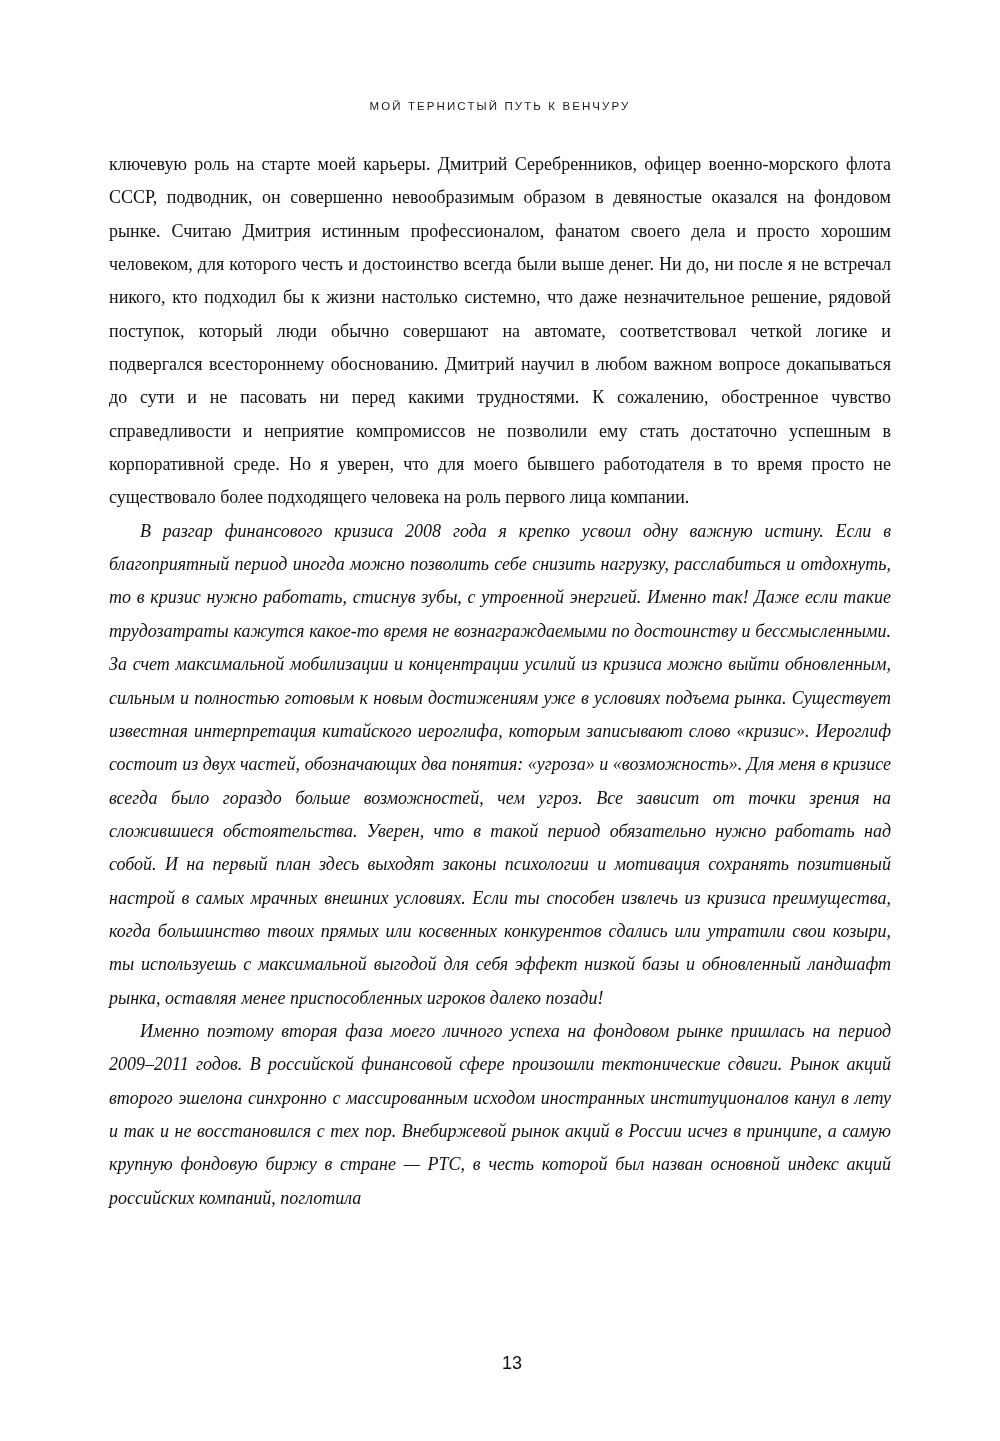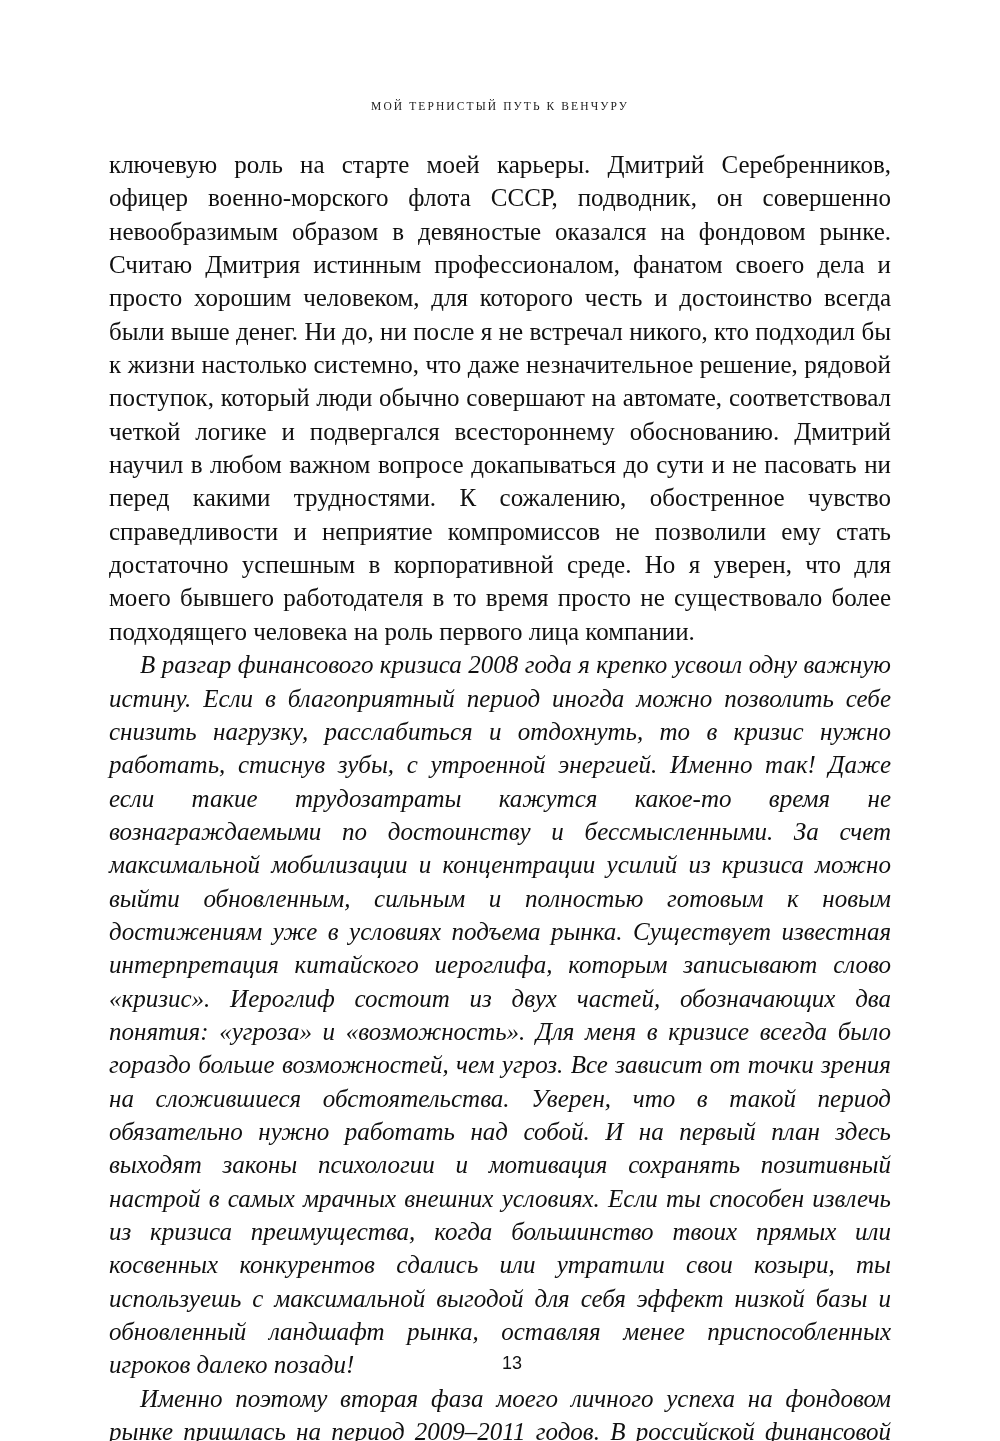--- a/index.html
+++ b/index.html
@@ -16,38 +16,38 @@
     box-sizing: border-box;
     font-family: "Liberation Serif", serif;
     color: #101010;
   }
   .running-head {
     position: absolute;
     top: 100px;
     left: 0;
     right: 0;
     text-align: center;
-    font-family: Liberation Serif, serif;
+    font-family: Liberation Sans, sans-serif;
     font-size: 11.5px;
     letter-spacing: 2.1px;
     color: #1a1a1a;
     text-transform: uppercase;
     font-weight: 400;
   }
   .content {
     position: absolute;
     top: 148px;
     left: 109px;
     width: 782px;
   }
   .para {
     margin: 0;
     text-align: justify;
     text-justify: inter-word;
-    font-size: 25px;
+    font-size: 18px;
     line-height: 33.35px;
     hyphens: manual;
     -webkit-hyphens: manual;
   }
   .para.indent {
     text-indent: 31px;
     font-style: italic;
   }
   .folio {
     position: absolute;

